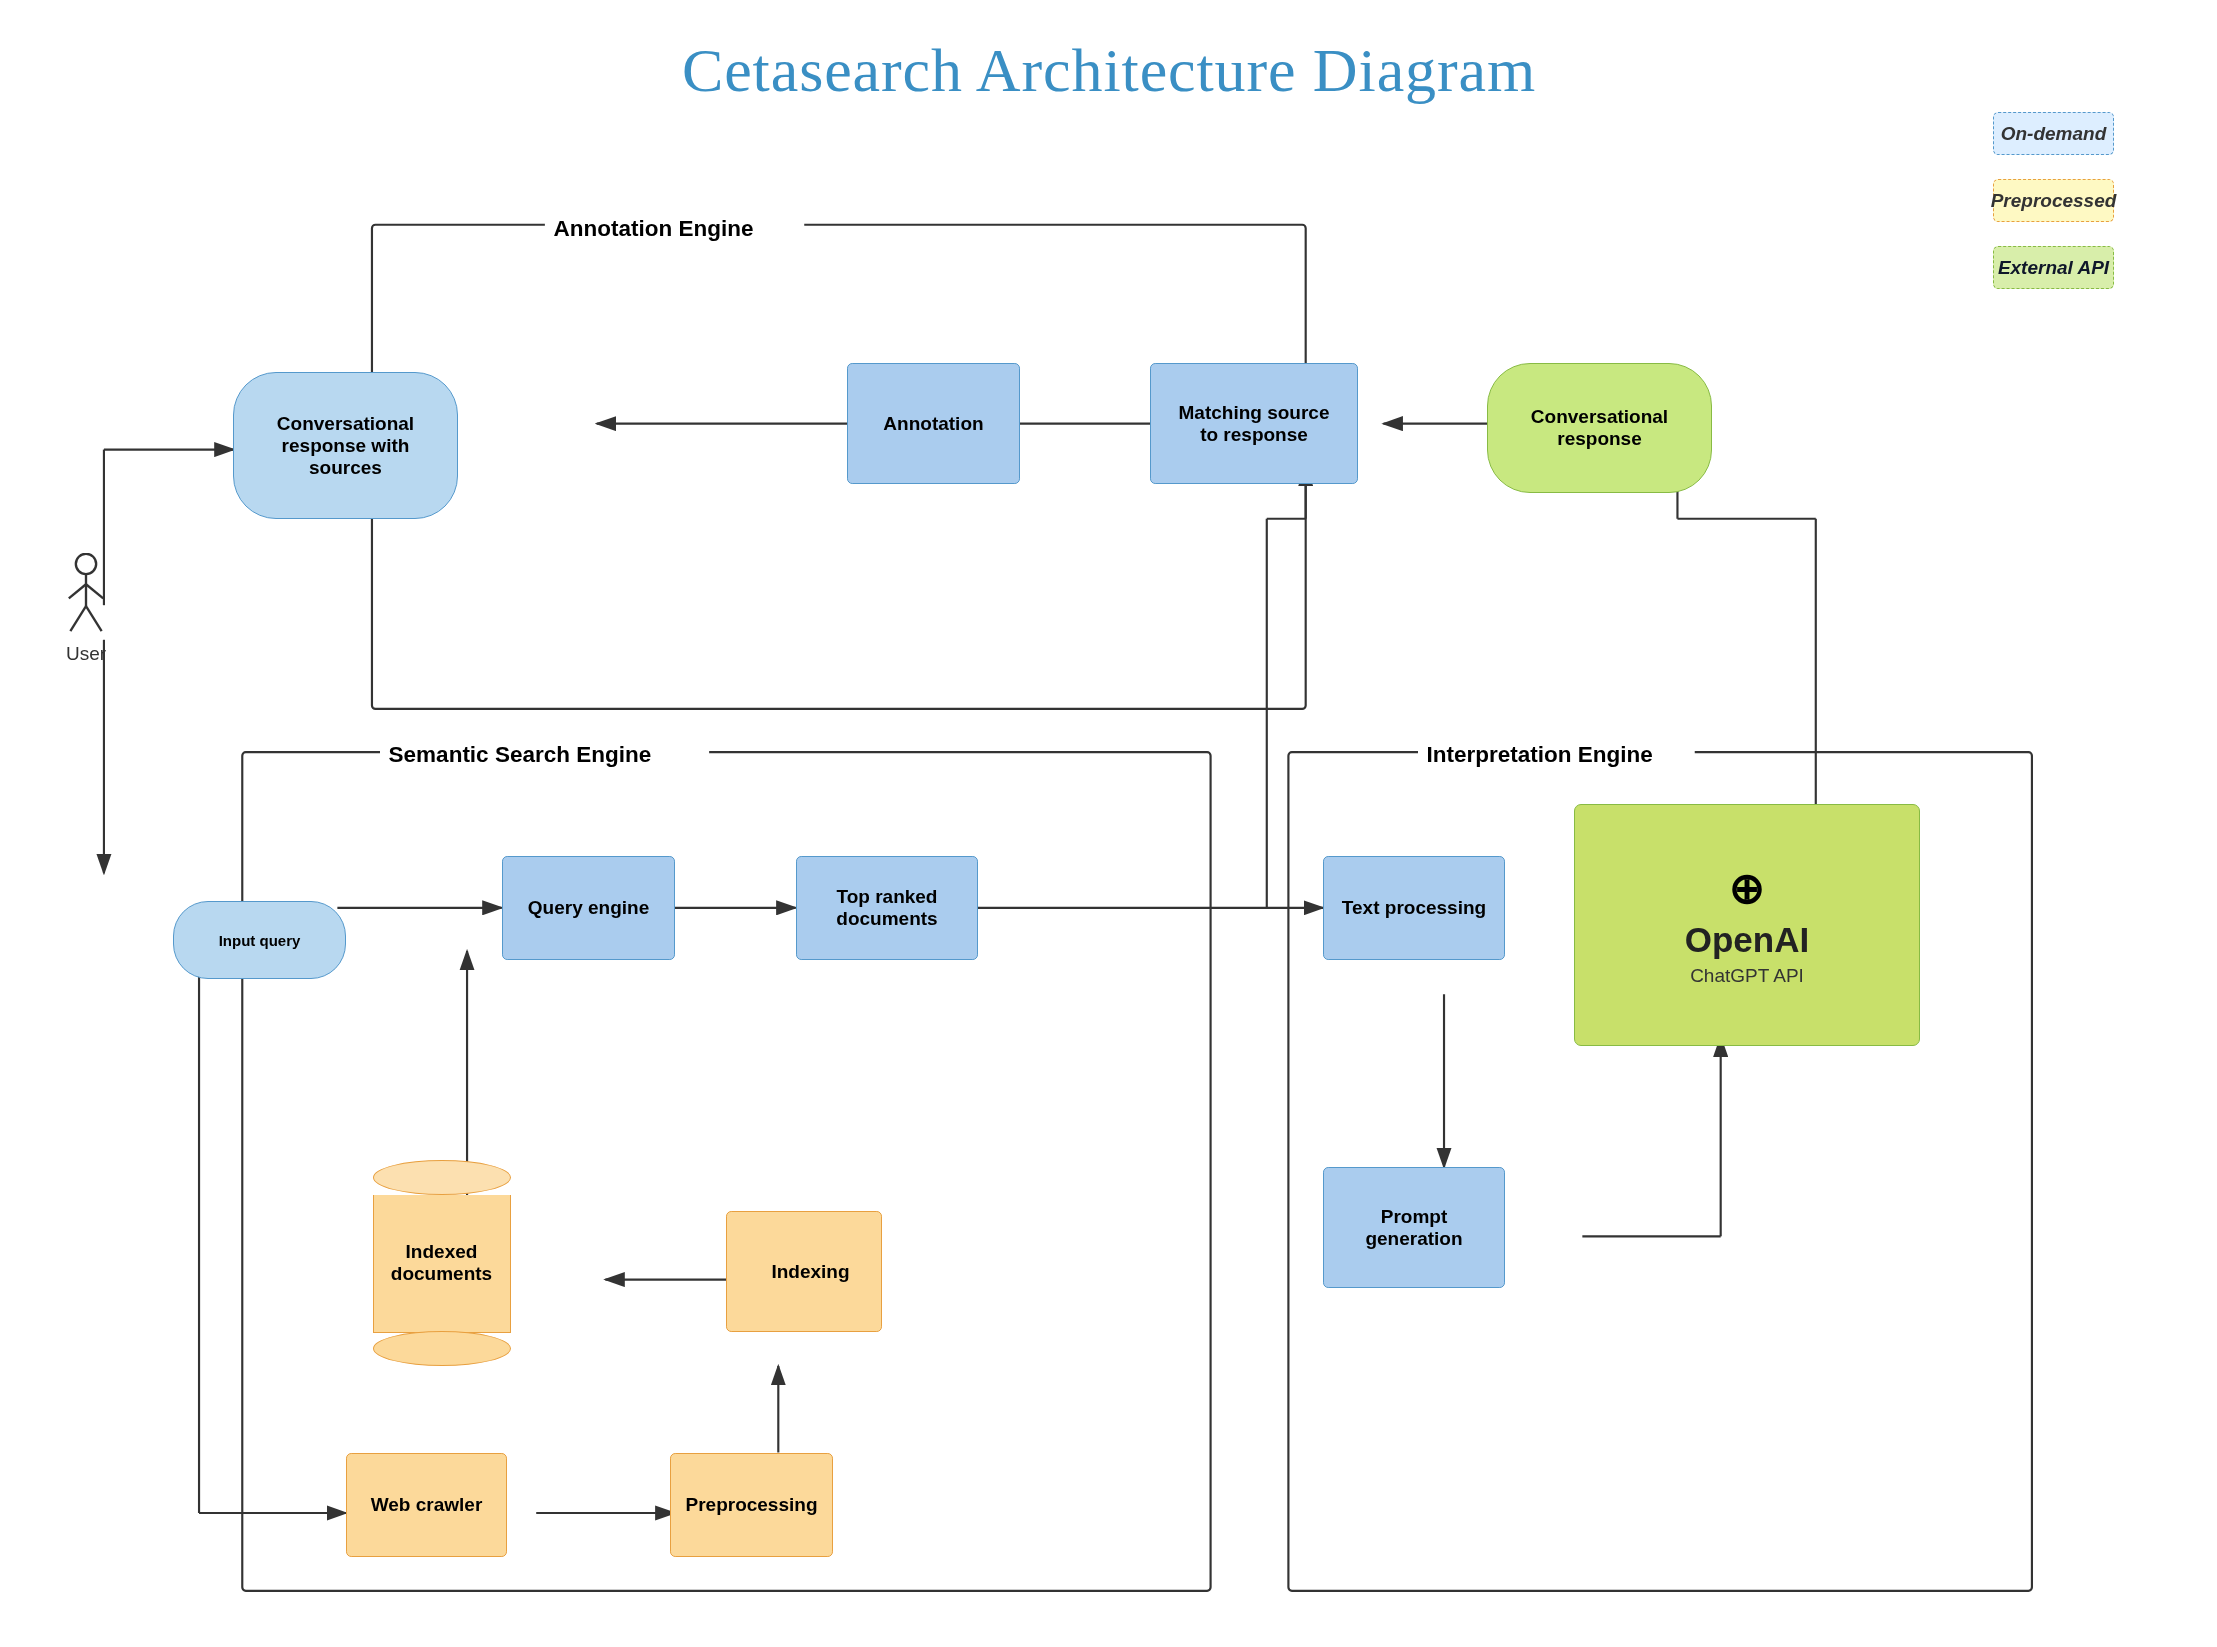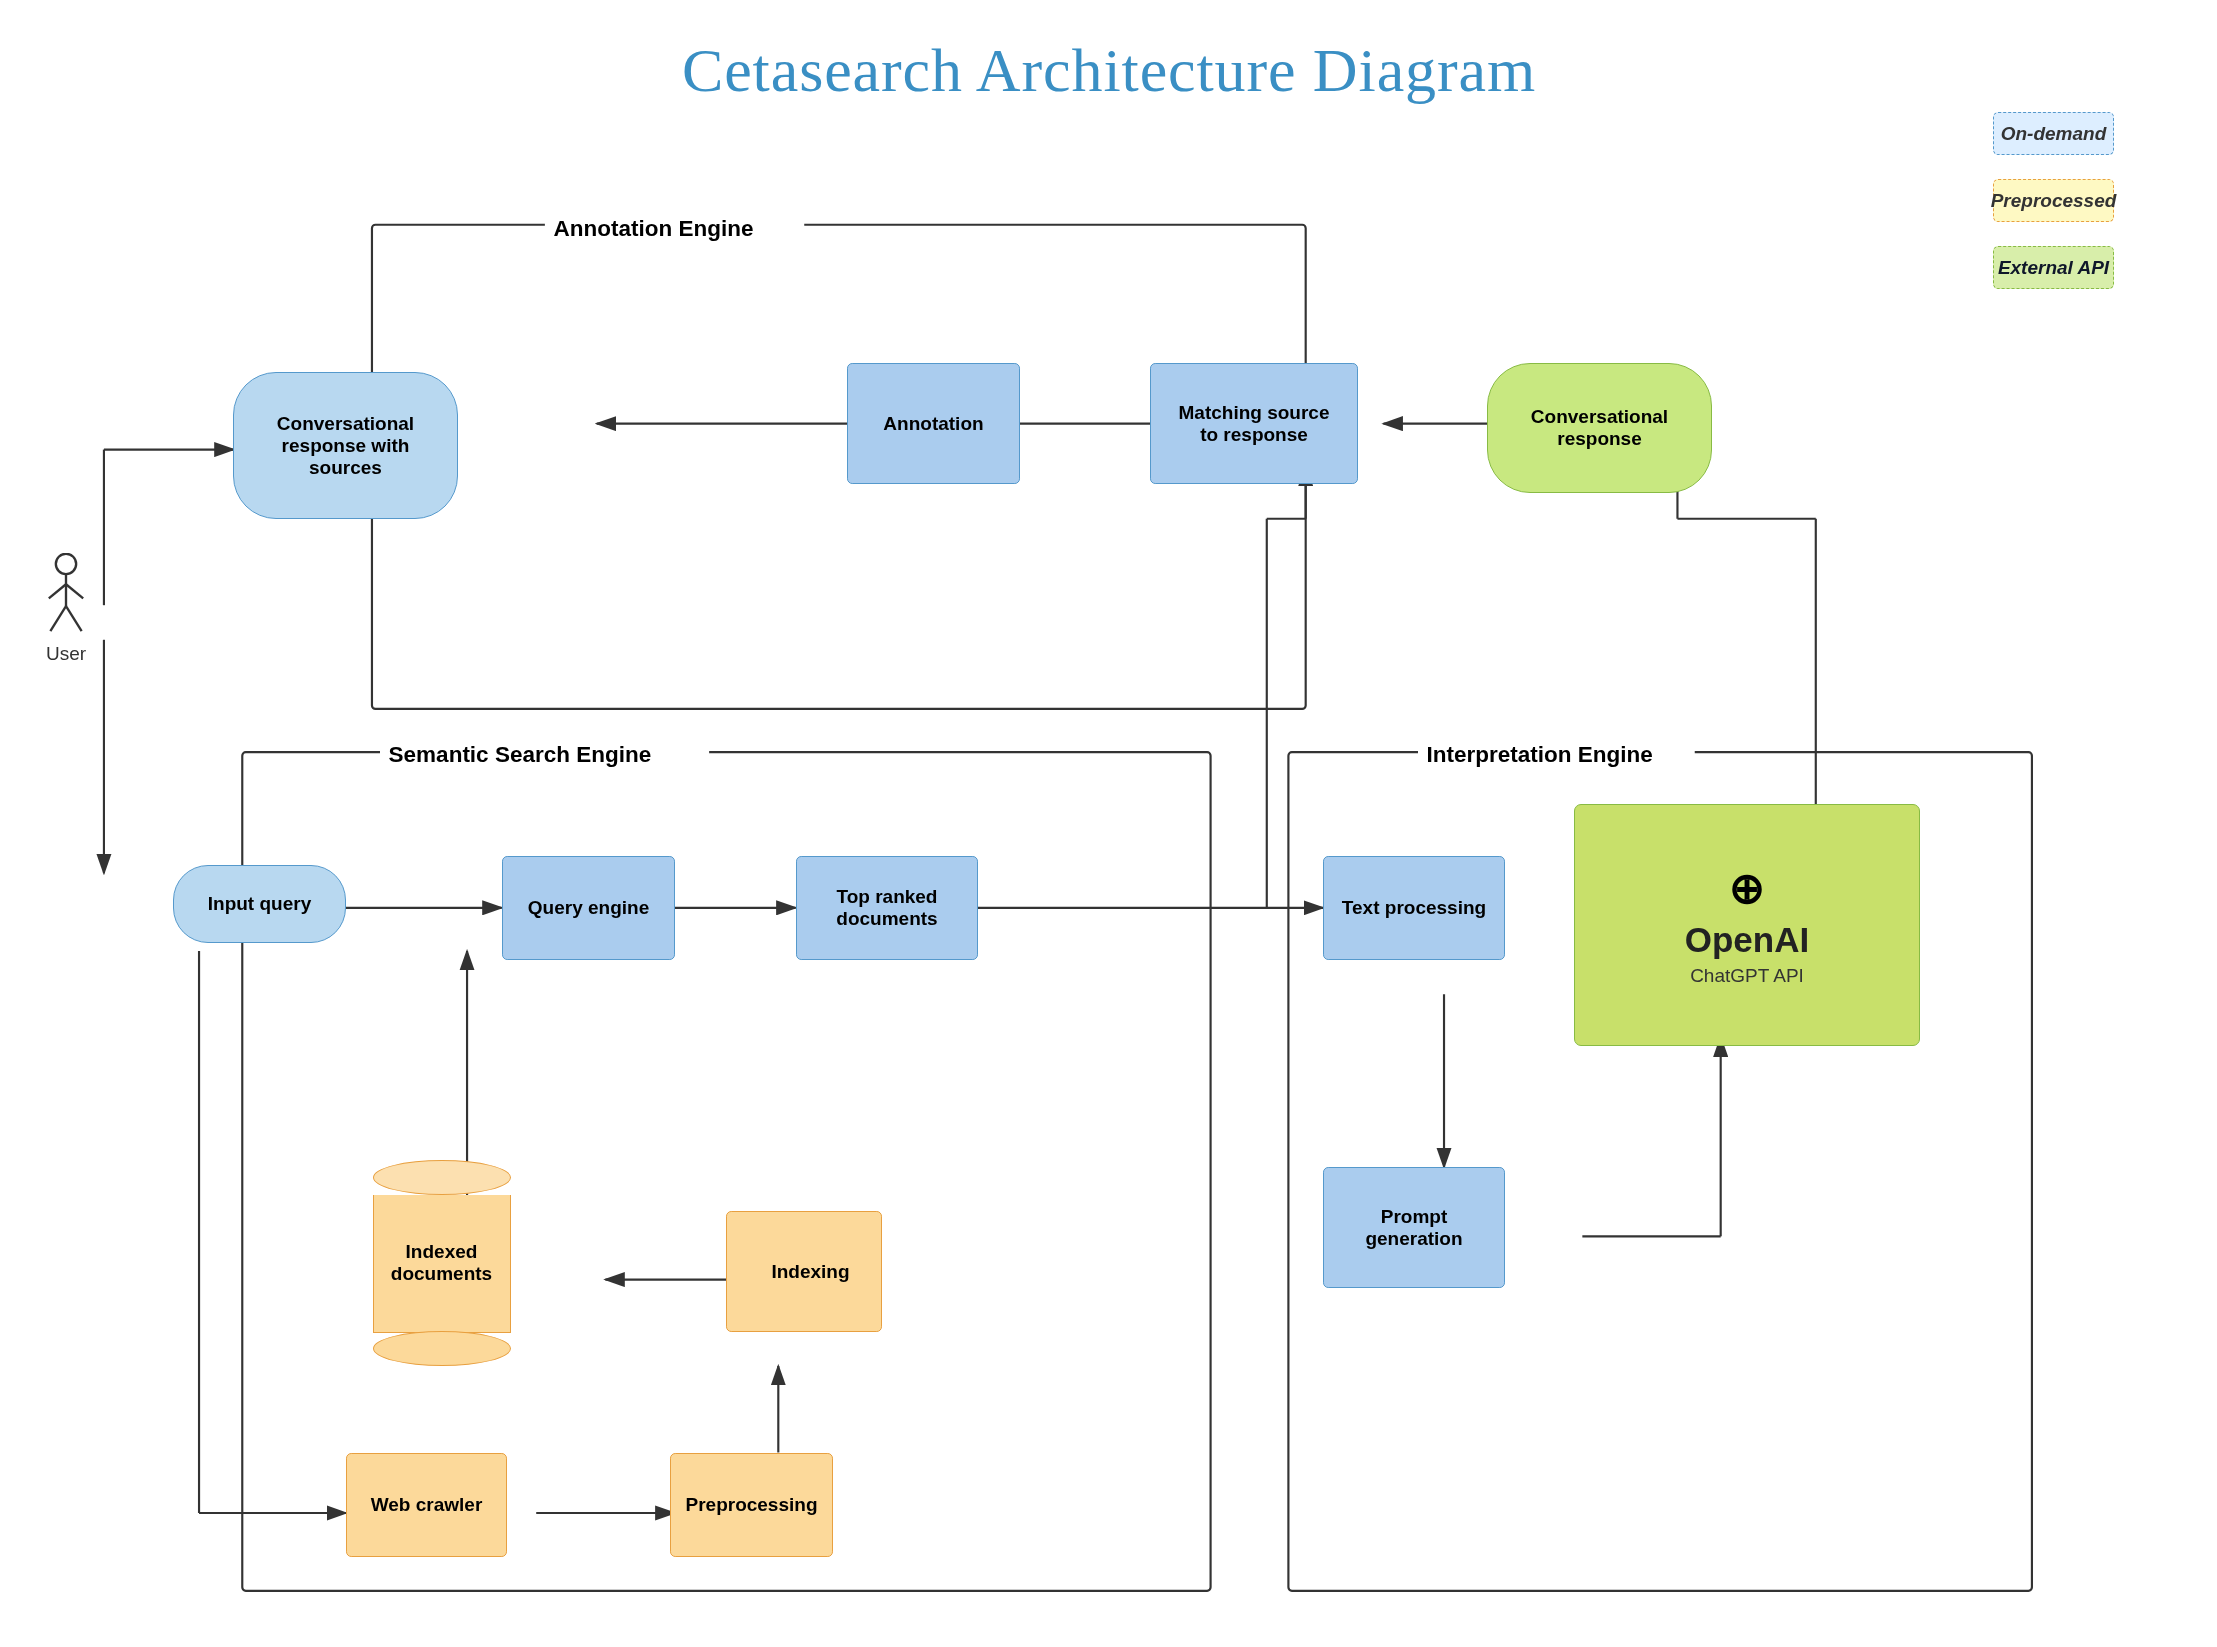--- a/index.html
+++ b/index.html
@@ -59,21 +59,21 @@
     .legend-external {
       background: #d8eeaa;
       border: 1.7px dashed #88bb44;
       color: #0f172a;
     }
 
     
     .user-figure {
       position: absolute;
       top: 553px;
-      left: 40px;
+      left: 60px;
       display: flex;
       flex-direction: column;
       align-items: center;
       gap: 3.5px;
     }
     .stick-figure {
       width: 52px;
       height: 86px;
     }
     .user-label {
@@ -145,23 +145,24 @@
       padding: 10.4px 15.6px;
     }
     .ellipse-blue {
       background: #b8d8f0;
       border: 1.7px solid #5599cc;
       border-radius: 35px;
       display: flex;
       align-items: center;
       justify-content: center;
       text-align: center;
-      font-size: 19px;
+      font-size: 15px;
       font-weight: bold;
       padding: 8.6px 17.3px;
+      margin-top: 36px;
     }
 
     
     .elem {
       position: absolute;
     }
 
     
     .cylinder {
       position: absolute;

